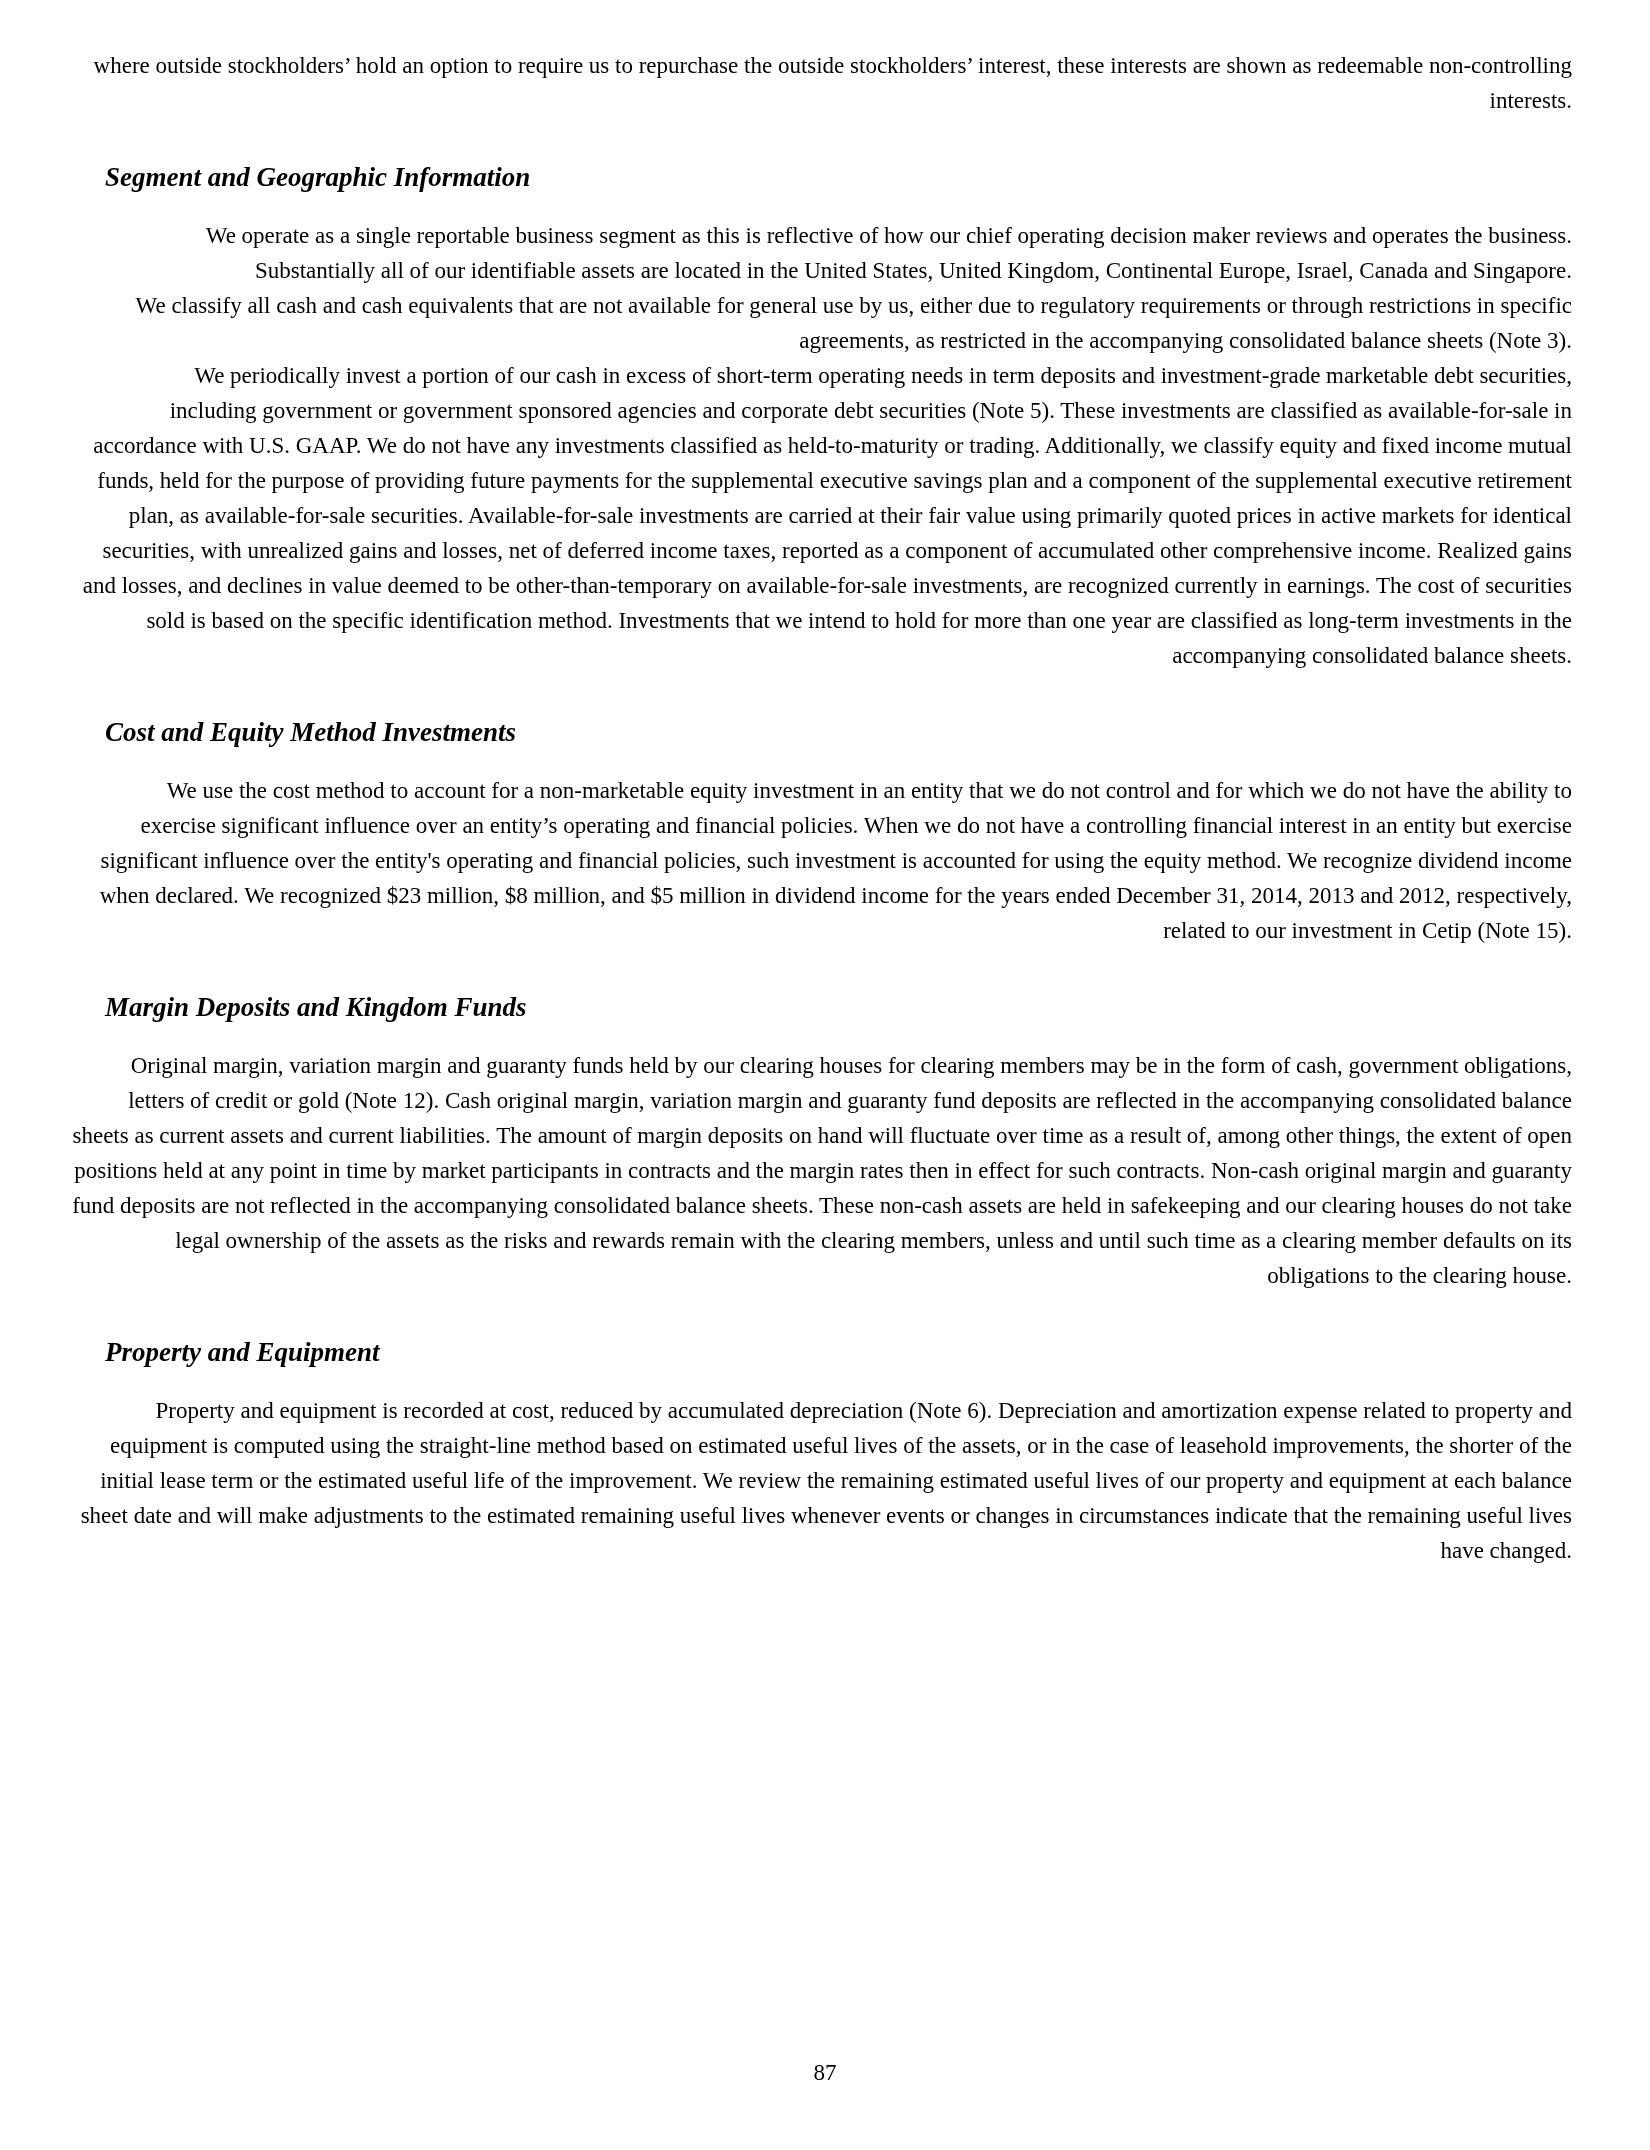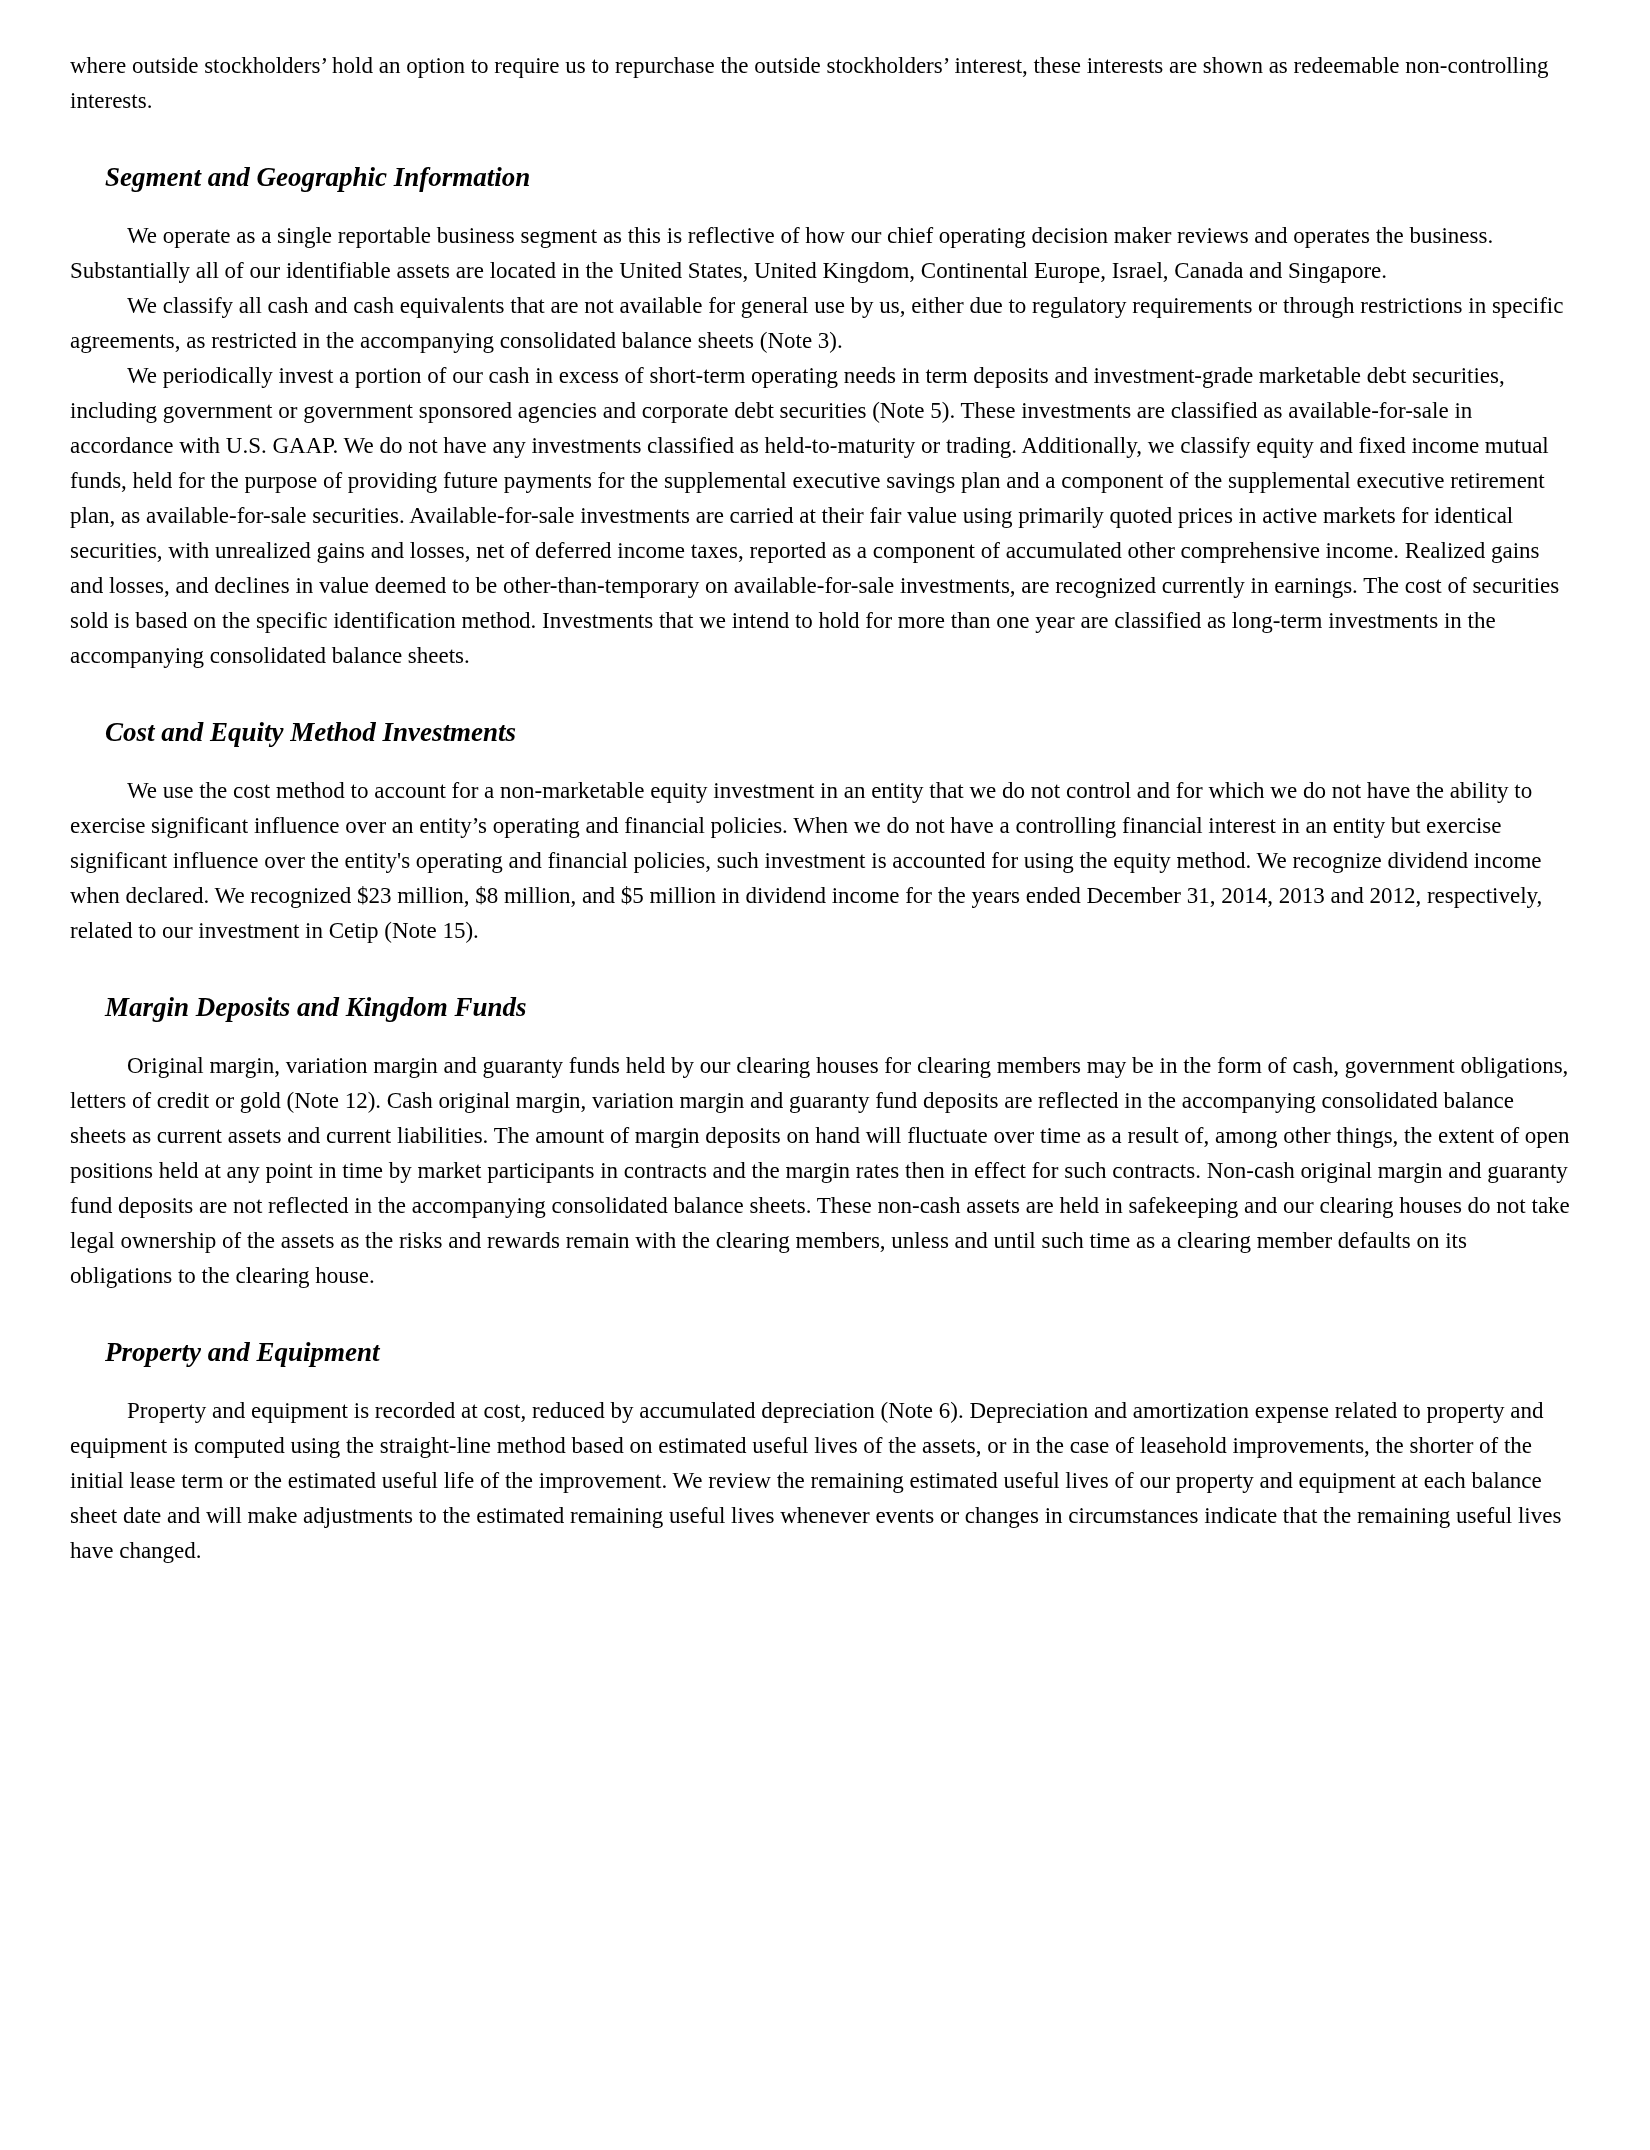--- a/index.html
+++ b/index.html
@@ -17,21 +17,21 @@
     font-family: "Liberation Serif", "DejaVu Serif", serif;
     font-size: 23px;
     line-height: 35px;
     box-sizing: border-box;
     padding: 48px 78px 0 70px;
     overflow: hidden;
   }
   .para {
     margin: 0;
     text-indent: 57px;
-    text-align: left;
+    text-align: right;
   }
   .para.intro {
     text-indent: 0;
   }
   .section-heading {
     font-weight: bold;
     font-style: italic;
     font-size: 27px;
     line-height: 35px;
     margin: 42px 0 23px 35px;
@@ -74,14 +74,15 @@
   <div>
     <h3 class="section-heading">Margin Deposits and Kingdom Funds</h3>
     <p class="para">Original margin, variation margin and guaranty funds held by our clearing houses for clearing members may be in the form of cash, government obligations, letters of credit or gold (Note 12). Cash original margin, variation margin and guaranty fund deposits are reflected in the accompanying consolidated balance sheets as current assets and current liabilities. The amount of margin deposits on hand will fluctuate over time as a result of, among other things, the extent of open positions held at any point in time by market participants in contracts and the margin rates then in effect for such contracts. Non-cash original margin and guaranty fund deposits are not reflected in the accompanying consolidated balance sheets. These non-cash assets are held in safekeeping and our clearing houses do not take legal ownership of the assets as the risks and rewards remain with the clearing members, unless and until such time as a clearing member defaults on its obligations to the clearing house.</p>
   </div>
 
   <div>
     <h3 class="section-heading">Property and Equipment</h3>
     <p class="para">Property and equipment is recorded at cost, reduced by accumulated depreciation (Note 6). Depreciation and amortization expense related to property and equipment is computed using the straight-line method based on estimated useful lives of the assets, or in the case of leasehold improvements, the shorter of the initial lease term or the estimated useful life of the improvement. We review the remaining estimated useful lives of our property and equipment at each balance sheet date and will make adjustments to the estimated remaining useful lives whenever events or changes in circumstances indicate that the remaining useful lives have changed.</p>
   </div>
 
+  <div class="page-number">87</div>
 
 </div>
 
 </body></html>

